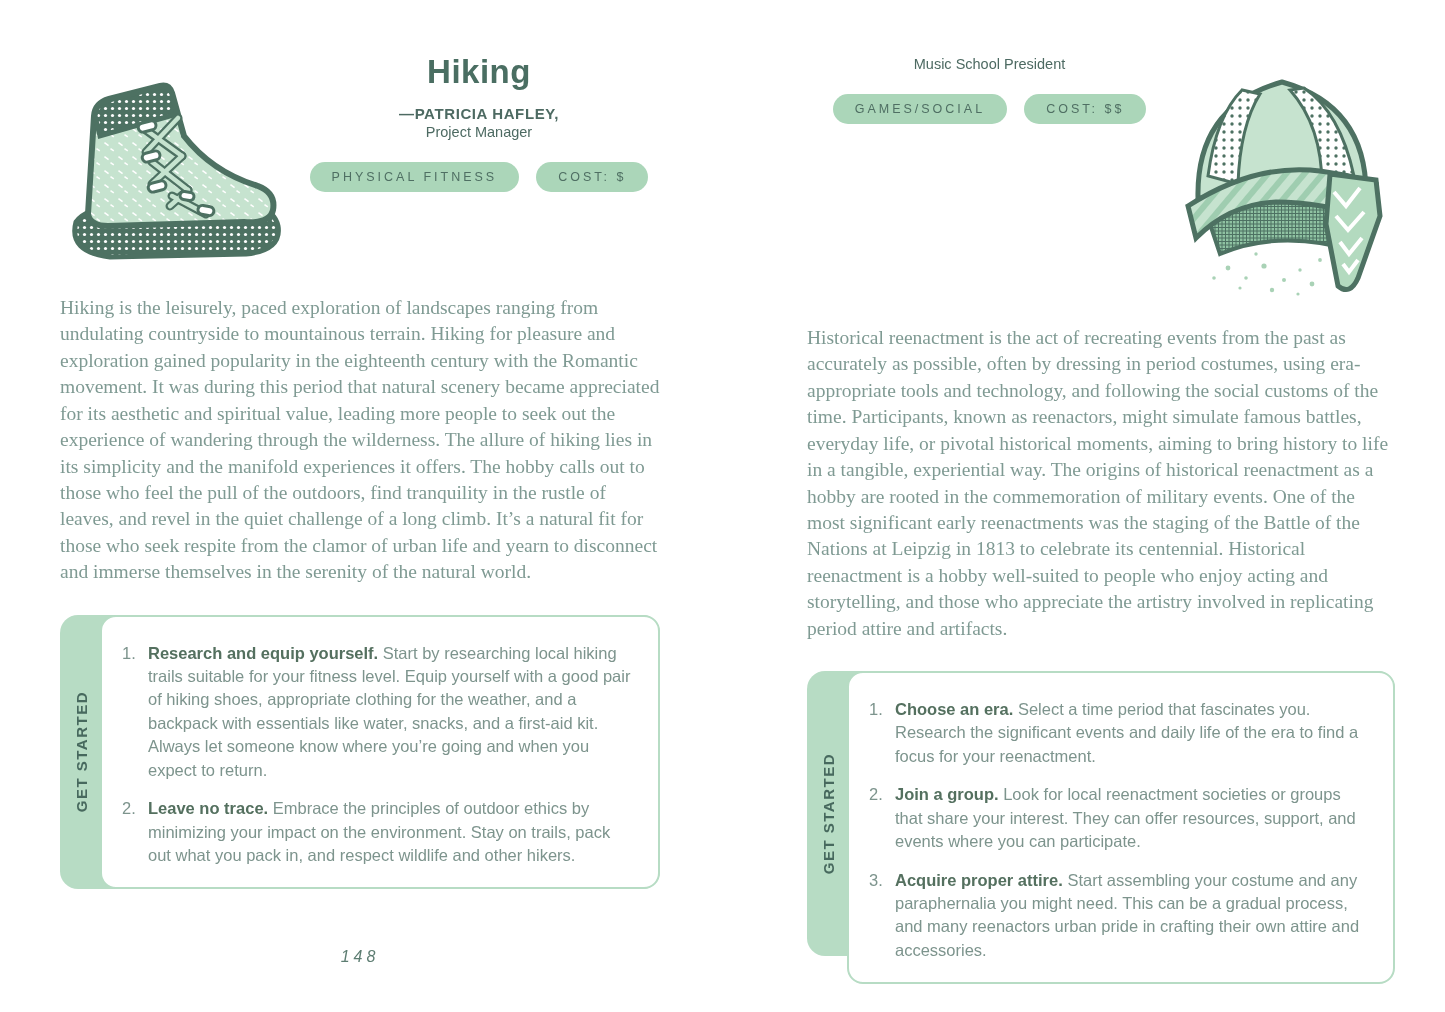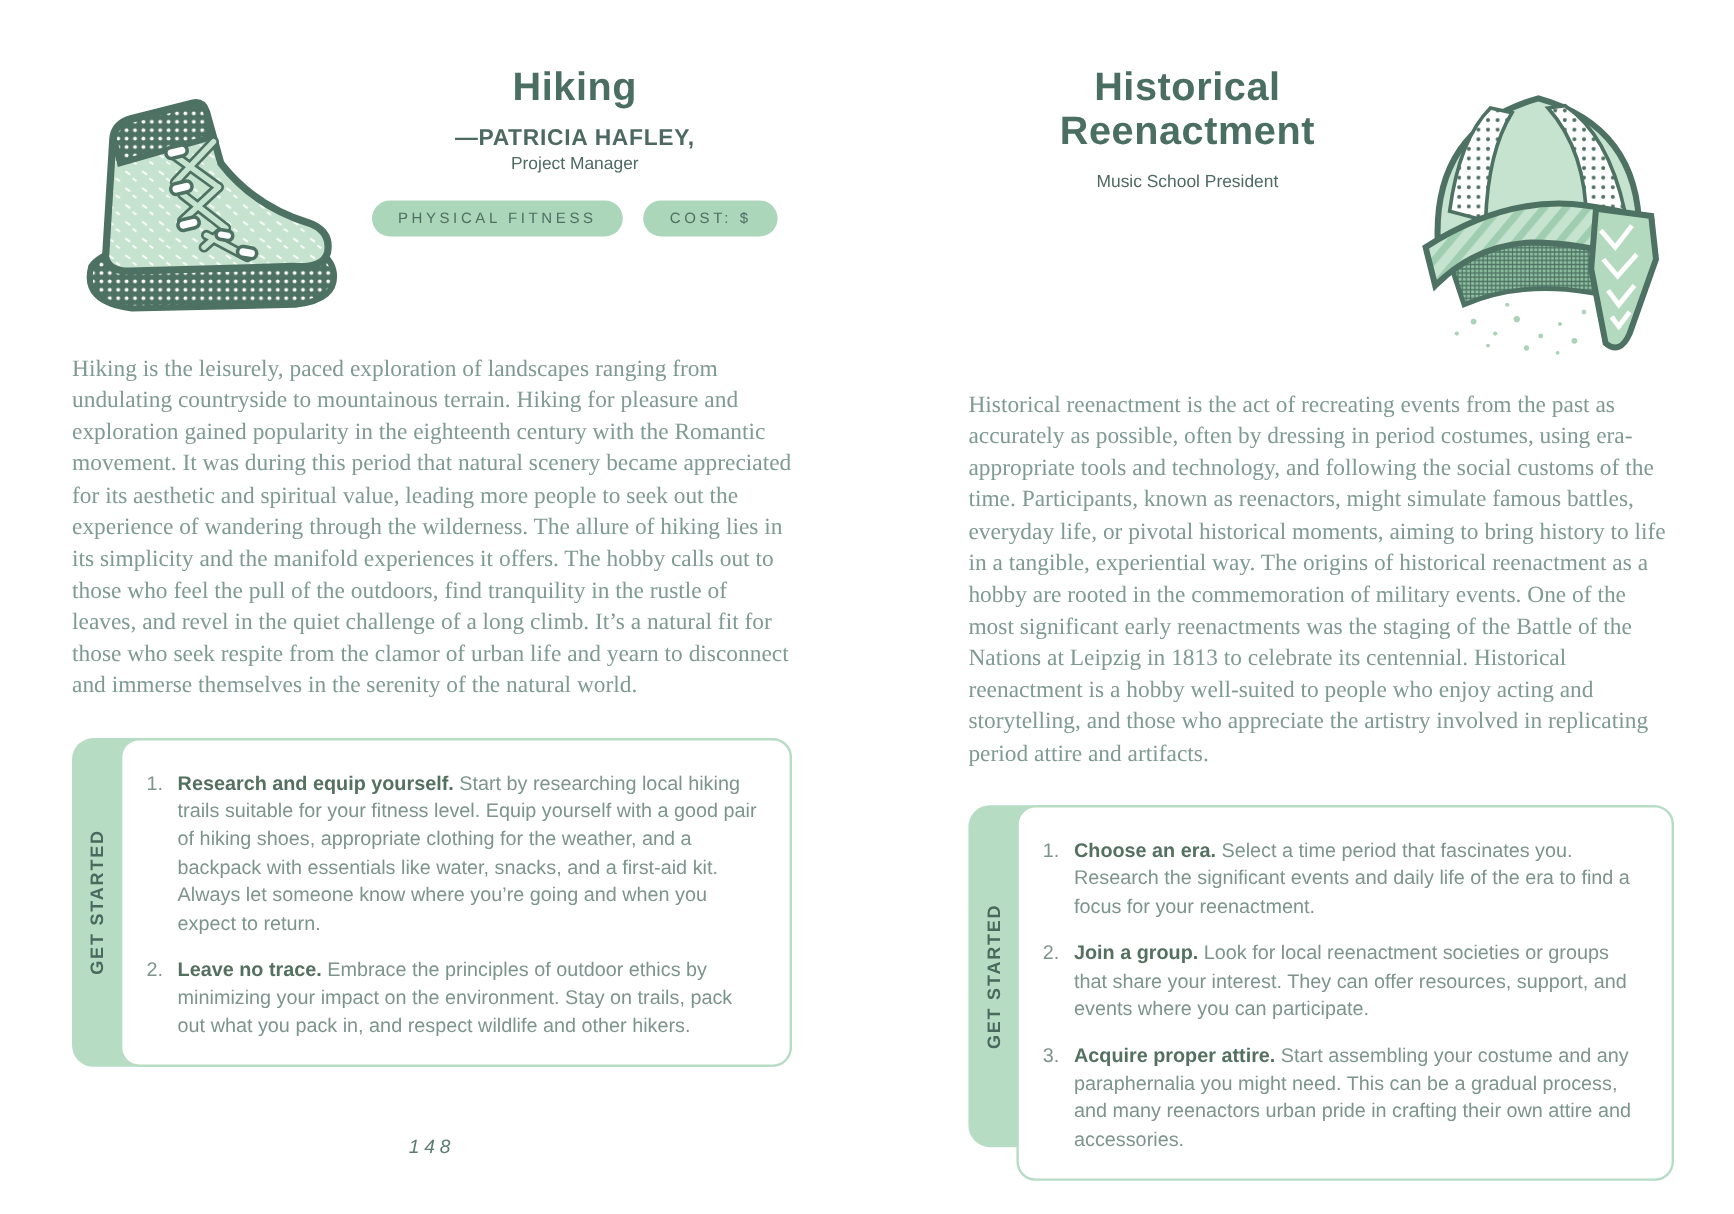--- a/index.html
+++ b/index.html
@@ -22,21 +22,21 @@
     font-weight:700; font-size:33px; letter-spacing:0.5px; color:#4a6e62;
     line-height:1.12; margin-bottom:14px;
   }
   .page-right .title { margin-left:auto; margin-right:auto; max-width:320px; margin-bottom:16px; }
   .quote {
     font-family:"Liberation Serif", serif; font-style:italic;
     font-size:17.5px; line-height:1.23; color:#8ba39c;
     max-width:350px; margin:0 auto 17px auto;
   }
   .page-right .quote { max-width:370px; }
-  .attrib-name { font-weight:700; font-size:19px; letter-spacing:0.6px; color:#4d6a62; }
+  .attrib-name { font-weight:700; font-size:15px; letter-spacing:0.6px; color:#4d6a62; }
   .attrib-role { font-size:14.5px; color:#4d6a62; margin-top:2px; }
   .badges { margin-top:22px; display:flex; justify-content:center; gap:17px; }
   .badge {
     background:#abd6b9; color:#4f6f63; border-radius:15px;
     padding:8px 22px; font-size:12.5px; font-weight:400; letter-spacing:3px;
     white-space:nowrap;
   }
 
   
   .body-copy {
@@ -157,22 +157,25 @@
     </div>
 
     <div class="pagenum-row">
       <span class="pagenum">148</span>
     </div>
   </div>
 
   <div class="page page-right">
     <div class="hdr">
       <div class="hdr-text">
-        <div class="title">Historical Reenactment</div>
         <div class="attrib-role">Music School President</div>
+        <div class="badges">
+          <span class="badge">GAMES/SOCIAL</span>
+          <span class="badge">COST: $$</span>
+        </div>
       </div>
       <div class="illu" style="width:215px; margin-top:2px; margin-left:8px;">
         <svg width="210" height="242" viewBox="0 0 210 242">
           <defs>
             <pattern id="dotsOnWhite" width="8" height="8" patternUnits="userSpaceOnUse">
               <rect width="8" height="8" fill="#ffffff"></rect>
               <circle cx="4" cy="4" r="1.7" fill="#4d7162"></circle>
             </pattern>
             <pattern id="diagStripe" width="14" height="14" patternUnits="userSpaceOnUse" patternTransform="rotate(40)">
               <rect width="14" height="14" fill="#c6e3cf"></rect>

